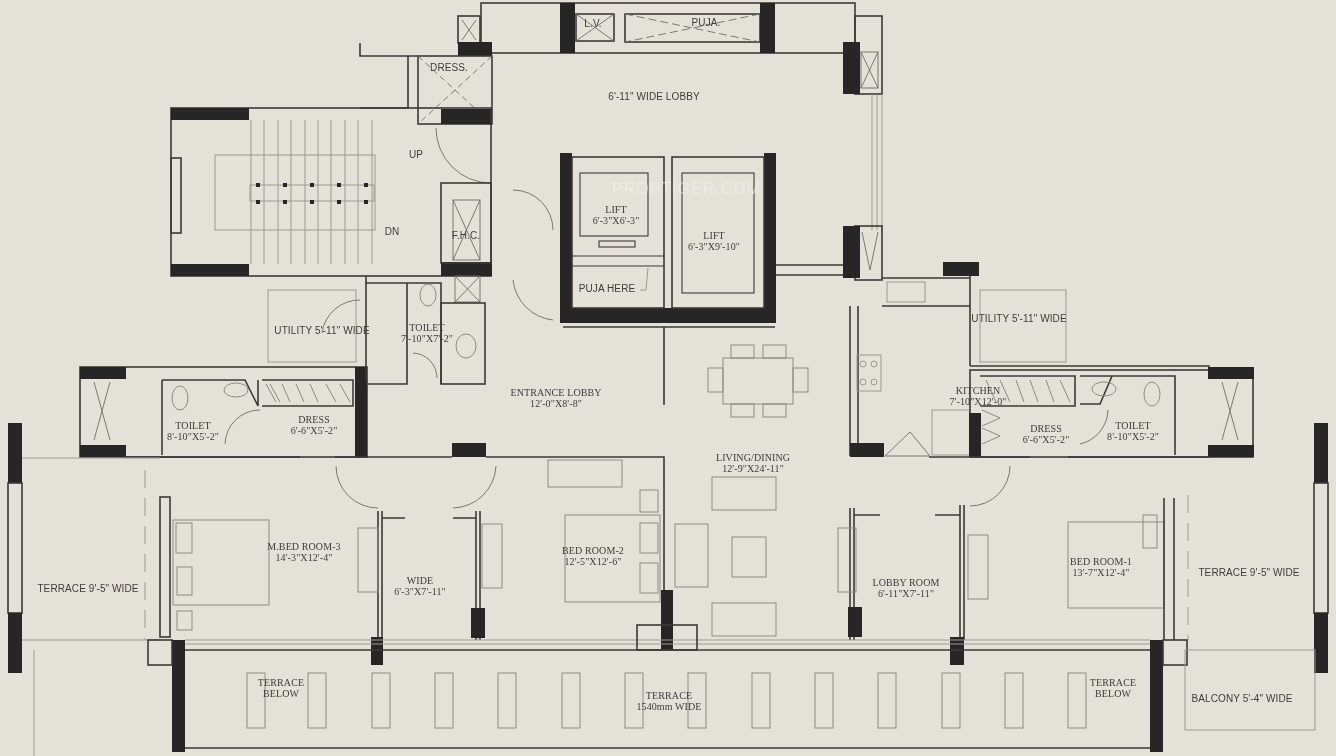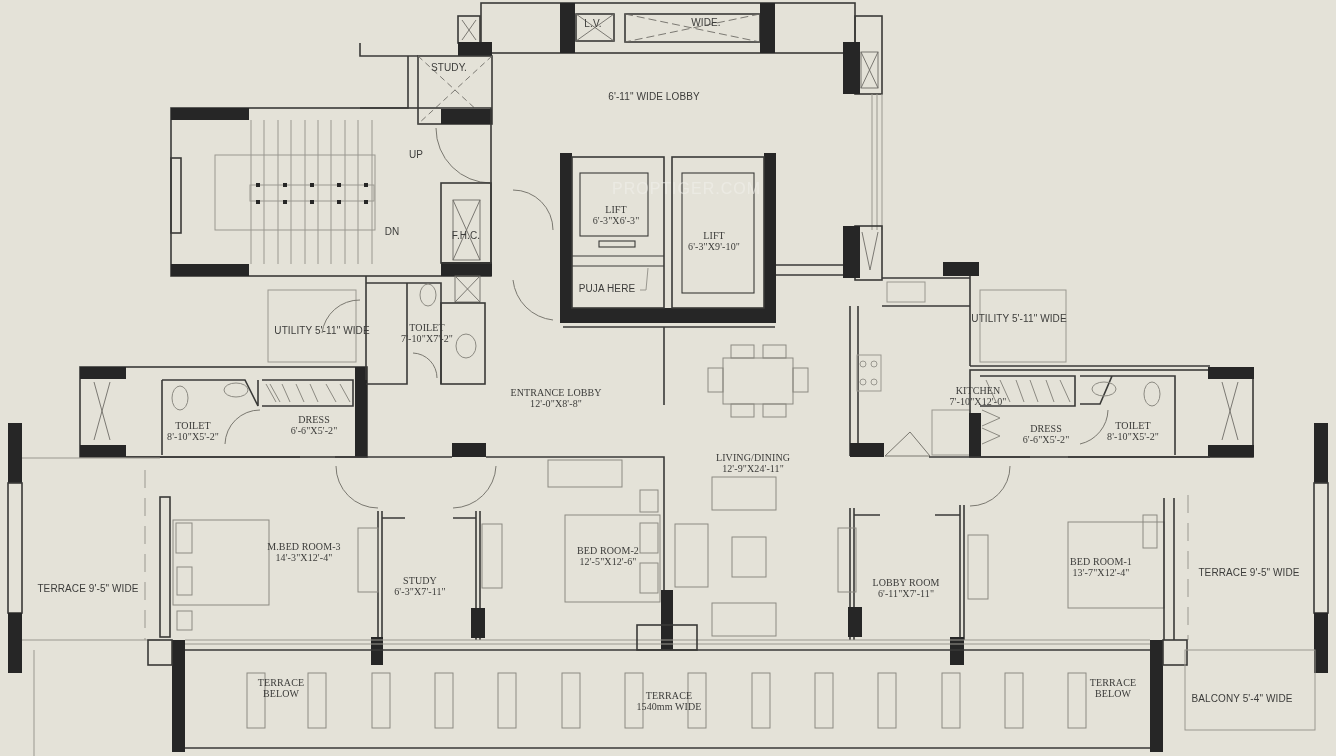--- a/index.html
+++ b/index.html
@@ -227,22 +227,22 @@
       <rect x="942" y="673" width="18" height="55"></rect>
     <rect x="1005" y="673" width="18" height="55"></rect>
       <rect x="1068" y="673" width="18" height="55"></rect>
   </g>
   <rect class="thin" x="1185" y="650" width="130" height="80"></rect>
 </svg>
 
 <div class="wm">PROPTIGER.COM</div>
 
 <div class="lbl" style="left:593px;top:18px">L.V.</div>
-<div class="lbl" style="left:706px;top:17px">WIDE.</div>
-<div class="lbl" style="left:449px;top:62px">STUDY.</div>
+<div class="lbl" style="left:706px;top:17px">PUJA.</div>
+<div class="lbl" style="left:449px;top:62px">DRESS.</div>
 <div class="lbl" style="left:654px;top:91px">6'-11" WIDE LOBBY</div>
 <div class="lbl" style="left:416px;top:149px">UP</div>
 <div class="lbl" style="left:392px;top:226px">DN</div>
 <div class="lbl" style="left:466px;top:230px">F.H.C.</div>
 
 <div class="lbl" style="left:616px;top:204px">
   <span>LIFT</span>
     <span>6'-3"X6'-3"</span>
 </div>
 <div class="lbl" style="left:714px;top:230px">
@@ -266,24 +266,24 @@
 </div>
 <div class="lbl" style="left:314px;top:414px">
   <span>DRESS</span>
     <span>6'-6"X5'-2"</span>
 </div>
 <div class="lbl" style="left:304px;top:541px">
   <span>M.BED ROOM-3</span>
     <span>14'-3"X12'-4"</span>
 </div>
 <div class="lbl" style="left:420px;top:575px">
-  <span>STUDY</span>
+  <span>WIDE</span>
     <span>6'-3"X7'-11"</span>
 </div>
-<div class="lbl" style="left:608px;top:545px">
+<div class="lbl" style="left:593px;top:545px">
   <span>BED ROOM-2</span>
     <span>12'-5"X12'-6"</span>
 </div>
 <div class="lbl" style="left:753px;top:452px">
   <span>LIVING/DINING</span>
     <span>12'-9"X24'-11"</span>
 </div>
 <div class="lbl" style="left:978px;top:385px">
   <span>KITCHEN</span>
     <span>7'-10"X12'-0"</span>

